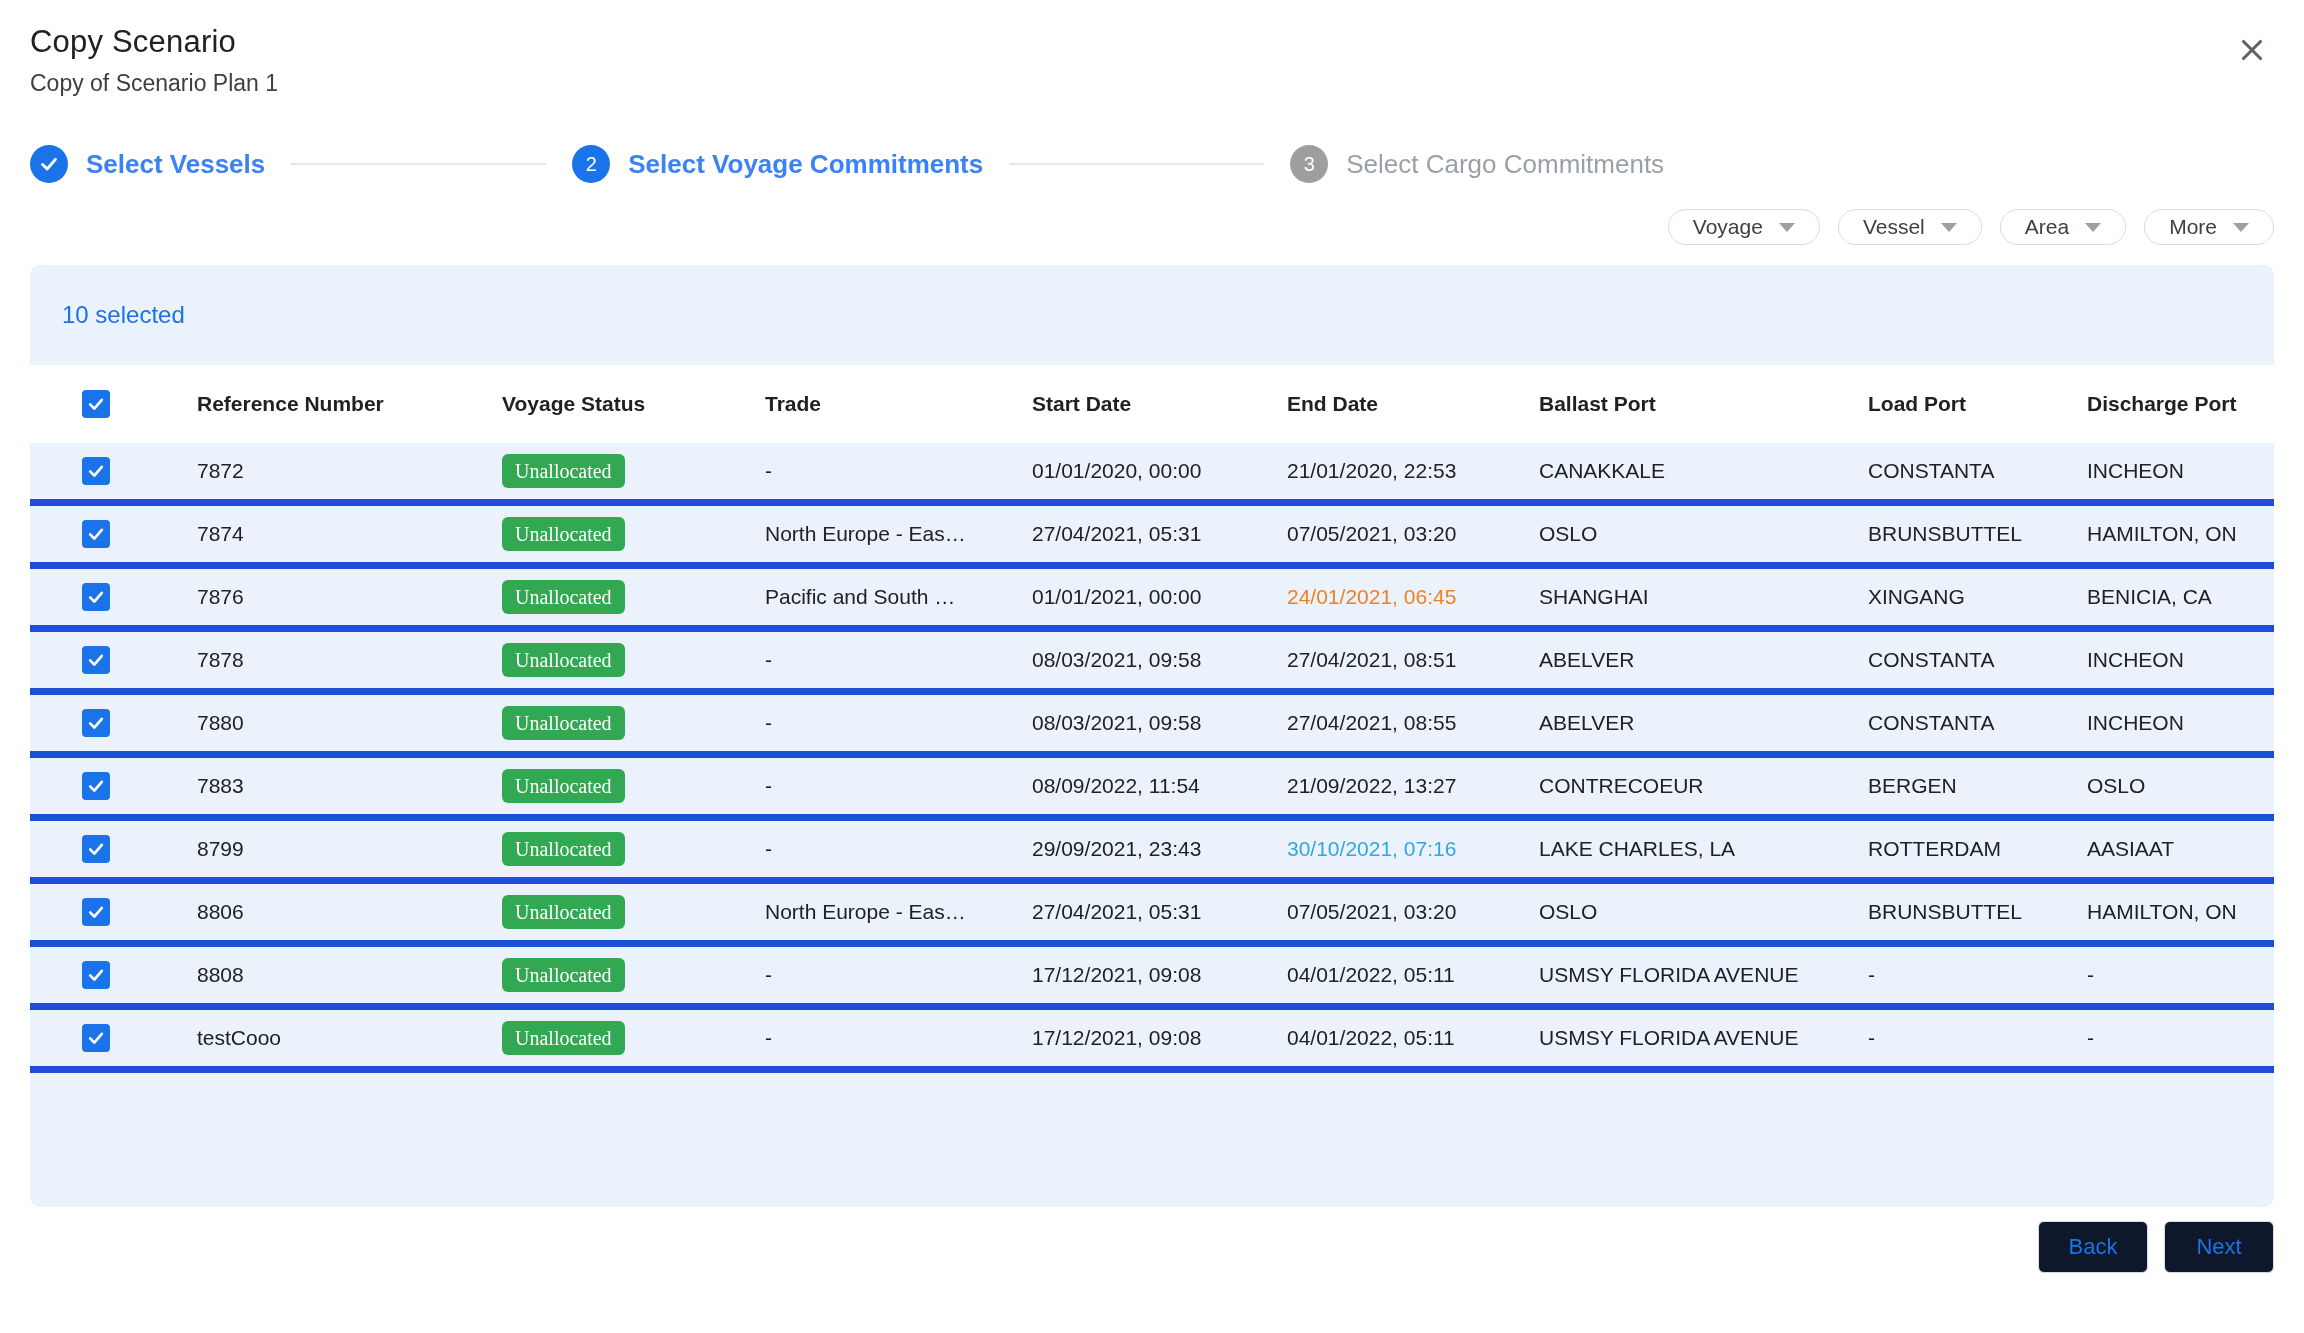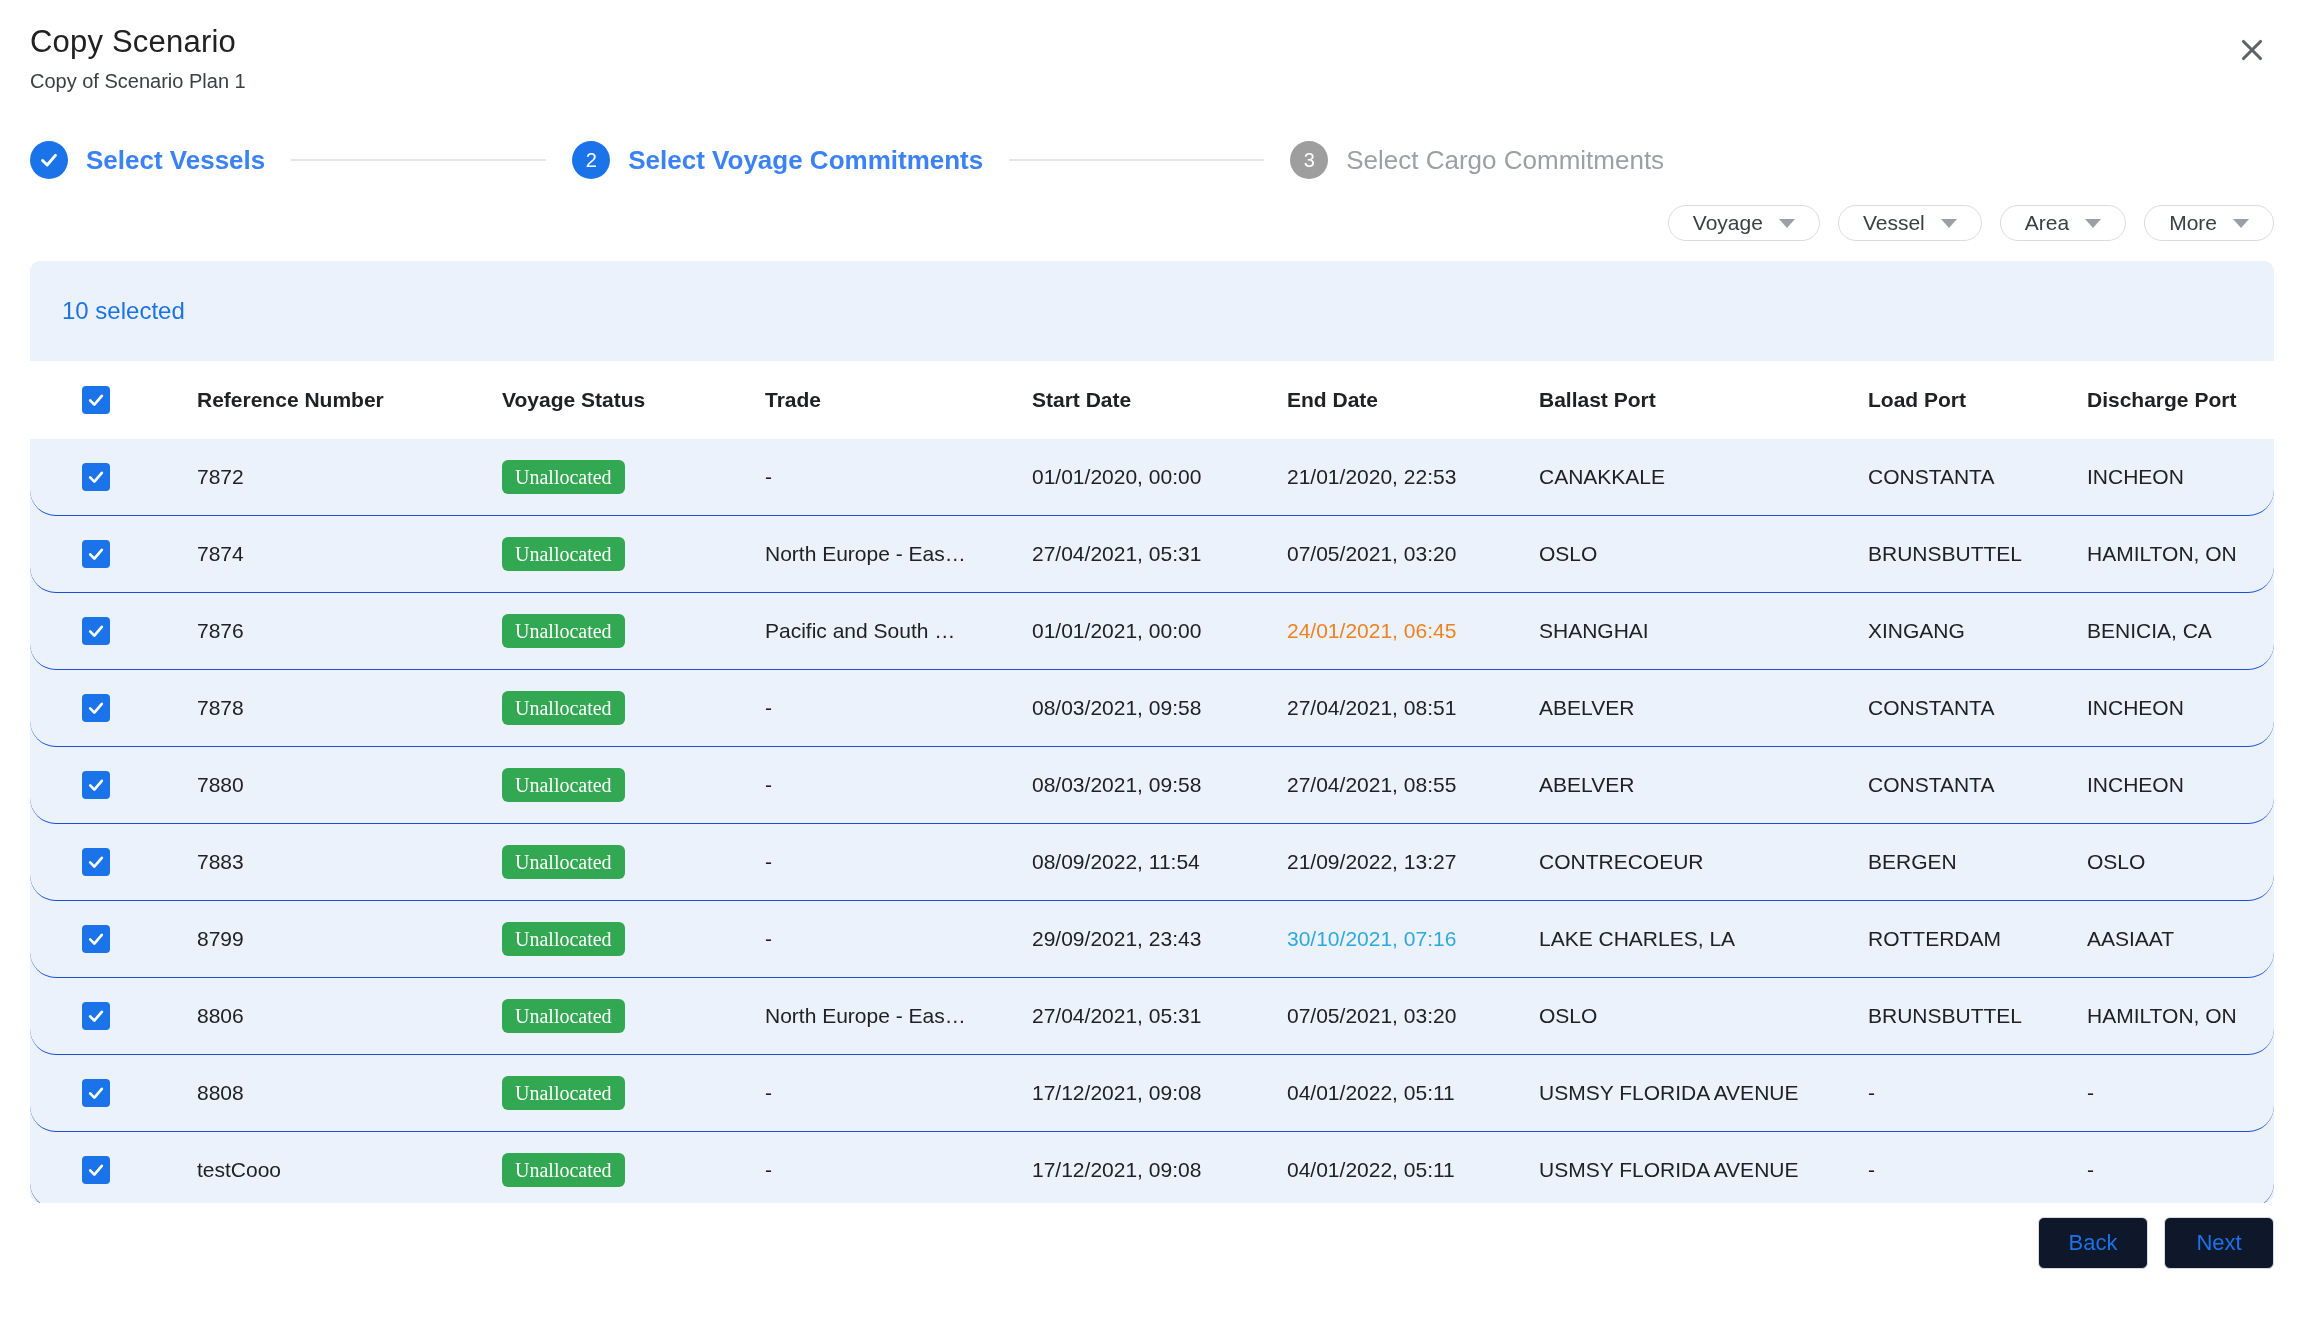--- a/index.html
+++ b/index.html
@@ -9,21 +9,21 @@
     background: #ffffff;
     font-family: "Liberation Sans", "DejaVu Sans", sans-serif;
     color: #202124;
     overflow: hidden;
   }
   .modal { width: 100%; height: 100%; padding: 0 30px; position: relative; }
 
   
   .modal-header { display: flex; justify-content: space-between; align-items: flex-start; padding-top: 24px; }
   .title { font-size: 31px; font-weight: 500; margin: 0; color: #212121; letter-spacing: .2px; }
-  .subtitle { font-size: 20px; margin-top: 10px; color: #3c4043; }
+  .subtitle { font-size: 23px; margin-top: 10px; color: #3c4043; }
   .close-btn { margin-top: 4px; width: 44px; height: 44px; display: flex; align-items: center; justify-content: center; cursor: pointer; }
 
   
   .stepper { display: flex; align-items: center; margin-top: 48px; }
   .step { display: flex; align-items: center; gap: 18px; cursor: pointer; }
   .step-circle {
     width: 38px; height: 38px; border-radius: 50%;
     display: flex; align-items: center; justify-content: center;
     color: #fff; font-size: 20px; font-weight: 500; flex: none;
   }
@@ -52,21 +52,21 @@
 
   
   .panel {
     margin-top: 20px; height: 942px;
     background: #ecf2fb; border-radius: 10px;
     overflow: hidden;
   }
   .selected-bar { height: 100px; display: flex; align-items: center; padding-left: 32px; font-size: 24px; color: #1a73e8; }
   .tgrid { display: grid; grid-template-columns: 137px 305px 263px 267px 255px 252px 329px 219px minmax(0,1fr); align-items: center; }
   .thead { height: 78px; background: #ffffff; font-size: 21px; font-weight: 700; }
-  .trow  { height: 77px; font-size: 21px; border-bottom: 1px solid #1d4ed8; border-radius: 26px; }
+  .trow  { height: 63px; font-size: 21px; border-bottom: 7px solid #1d4ed8; }
   .cell { padding-left: 30px; white-space: nowrap; overflow: hidden; text-overflow: ellipsis; }
   .cb-cell { padding-left: 52px; }
 
   .checkbox {
     width: 28px; height: 28px; border-radius: 4px;
     background: #1a73e8; display: flex; align-items: center; justify-content: center;
     cursor: pointer; flex: none;
   }
   .badge {
     display: inline-block; background: #33a852; color: #fff;

